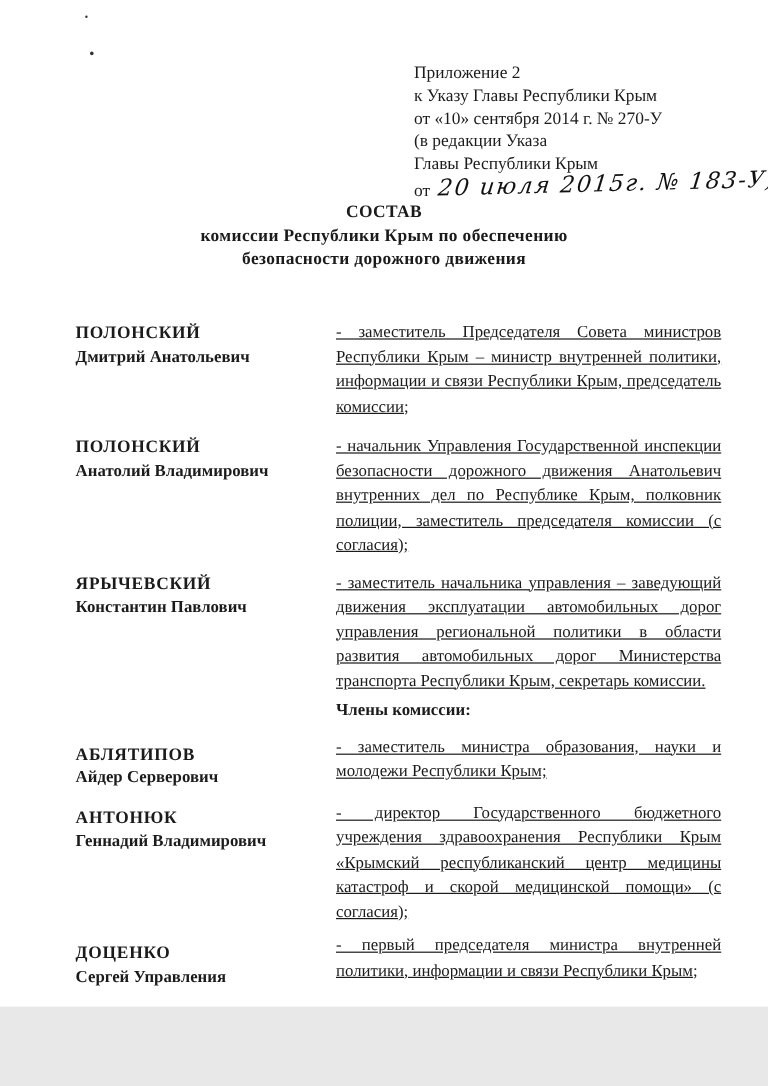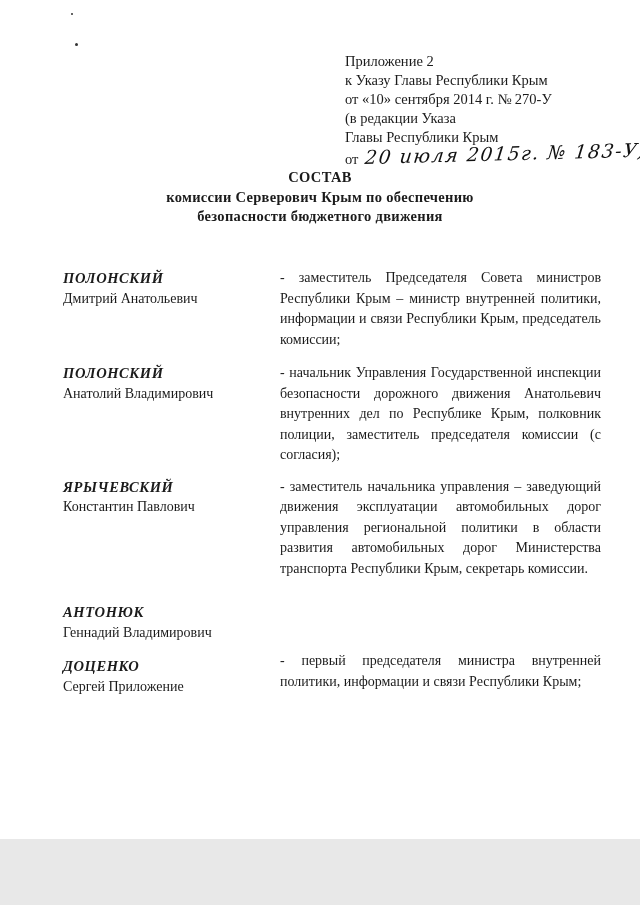--- a/index.html
+++ b/index.html
@@ -60,26 +60,26 @@
     width: 538px;
     font-size: 14px;
   }
   .row { display: flex; align-items: flex-start; }
   .col-left { flex: 0 0 217px; line-height: 20.5px; }
   .col-right { flex: 1; }
   .surname {
     font-weight: bold;
     font-size: 14.5px;
     letter-spacing: 0.6px;
-    font-style: italic;
   }
-  .name { font-size: 14px; }
+  .name { font-size: 14px; font-weight: bold; }
   .role {
     text-align: justify;
     line-height: 20.5px;
+    text-decoration: underline;
   }
   .members-heading {
     font-weight: bold;
     line-height: 20.5px;
   }
 </style>
 </head>
 <body>
 
 <div class="page">
@@ -93,62 +93,74 @@
     <div>от «10» сентября 2014 г. № 270-У</div>
     <div>(в редакции Указа</div>
     <div>Главы Республики Крым</div>
     <div class="appendix-last">
       <span>от</span><span class="handwritten">20 июля 2015г. № 183-У)</span>
     </div>
   </div>
 
   <div class="title-block">
     <div>СОСТАВ</div>
-    <div>комиссии Серверович Крым по обеспечению</div>
-    <div>безопасности бюджетного движения</div>
+    <div>комиссии Республики Крым по обеспечению</div>
+    <div>безопасности дорожного движения</div>
   </div>
 
   <div class="entries">
 
     <div class="row" style="margin-bottom:13px">
       <div class="col-left">
         <div class="surname">ПОЛОНСКИЙ</div>
         <div class="name">Дмитрий Анатольевич</div>
       </div>
       <div class="col-right role">- заместитель Председателя Совета министров Республики Крым – министр внутренней политики, информации и связи Республики Крым, председатель  комиссии;</div>
     </div>
 
     <div class="row" style="margin-bottom:11px">
       <div class="col-left">
         <div class="surname">ПОЛОНСКИЙ</div>
         <div class="name">Анатолий Владимирович</div>
       </div>
       <div class="col-right role">- начальник Управления Государственной инспекции безопасности дорожного движения Анатольевич внутренних дел по Республике Крым, полковник полиции, заместитель председателя комиссии (с согласия);</div>
     </div>
 
-    <div class="row" style="margin-bottom:20px">
+    <div class="row" style="margin-bottom:4px">
       <div class="col-left">
         <div class="surname">ЯРЫЧЕВСКИЙ</div>
         <div class="name">Константин Павлович</div>
       </div>
       <div class="col-right role">- заместитель начальника управления – заведующий движения эксплуатации автомобильных дорог управления региональной политики в области развития автомобильных дорог Министерства транспорта Республики Крым, секретарь комиссии.</div>
     </div>
 
+    <div class="row" style="margin-bottom:10px">
+      <div class="col-left"></div>
+      <div class="col-right members-heading">Члены комиссии:</div>
+    </div>
 
+    <div class="row" style="margin-bottom:9px">
+      <div class="col-left" style="padding-top:5px">
+        <div class="surname">АБЛЯТИПОВ</div>
+        <div class="name">Айдер Серверович</div>
+      </div>
+      <div class="col-right role">- заместитель министра образования, науки и молодежи Республики Крым;</div>
+    </div>
 
     <div class="row" style="margin-bottom:8px">
       <div class="col-left" style="padding-top:3px">
         <div class="surname">АНТОНЮК</div>
         <div class="name">Геннадий Владимирович</div>
       </div>
+      <div class="col-right role">- директор Государственного бюджетного учреждения здравоохранения Республики Крым «Крымский республиканский центр медицины катастроф и скорой медицинской помощи» (с согласия);</div>
     </div>
 
     <div class="row">
       <div class="col-left" style="padding-top:5px">
         <div class="surname">ДОЦЕНКО</div>
-        <div class="name">Сергей Приложение</div>
+        <div class="name">Сергей Управления</div>
       </div>
       <div class="col-right role">- первый председателя министра внутренней политики, информации и связи Республики Крым;</div>
     </div>
 
   </div>
 
 </div>
 
 </body></html>

